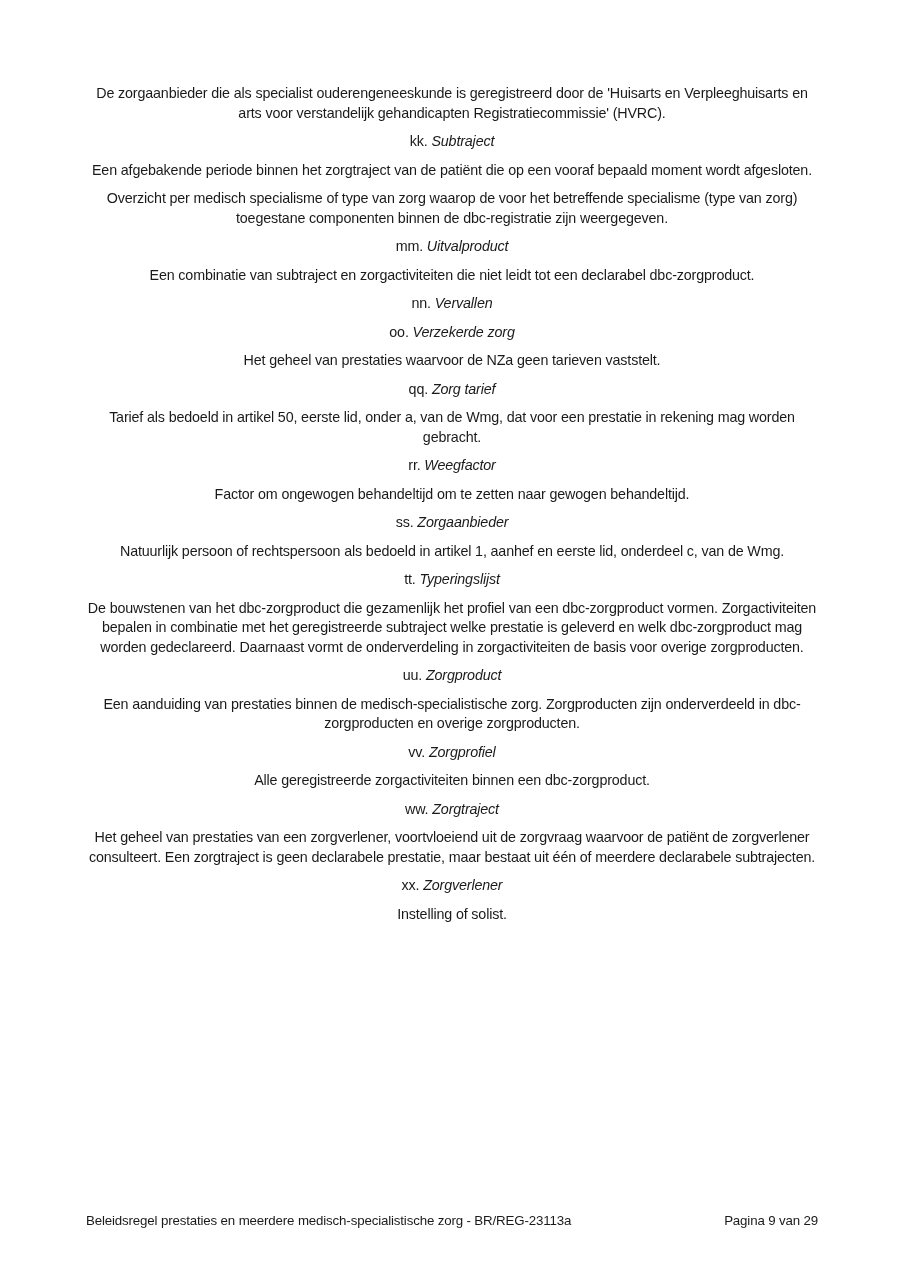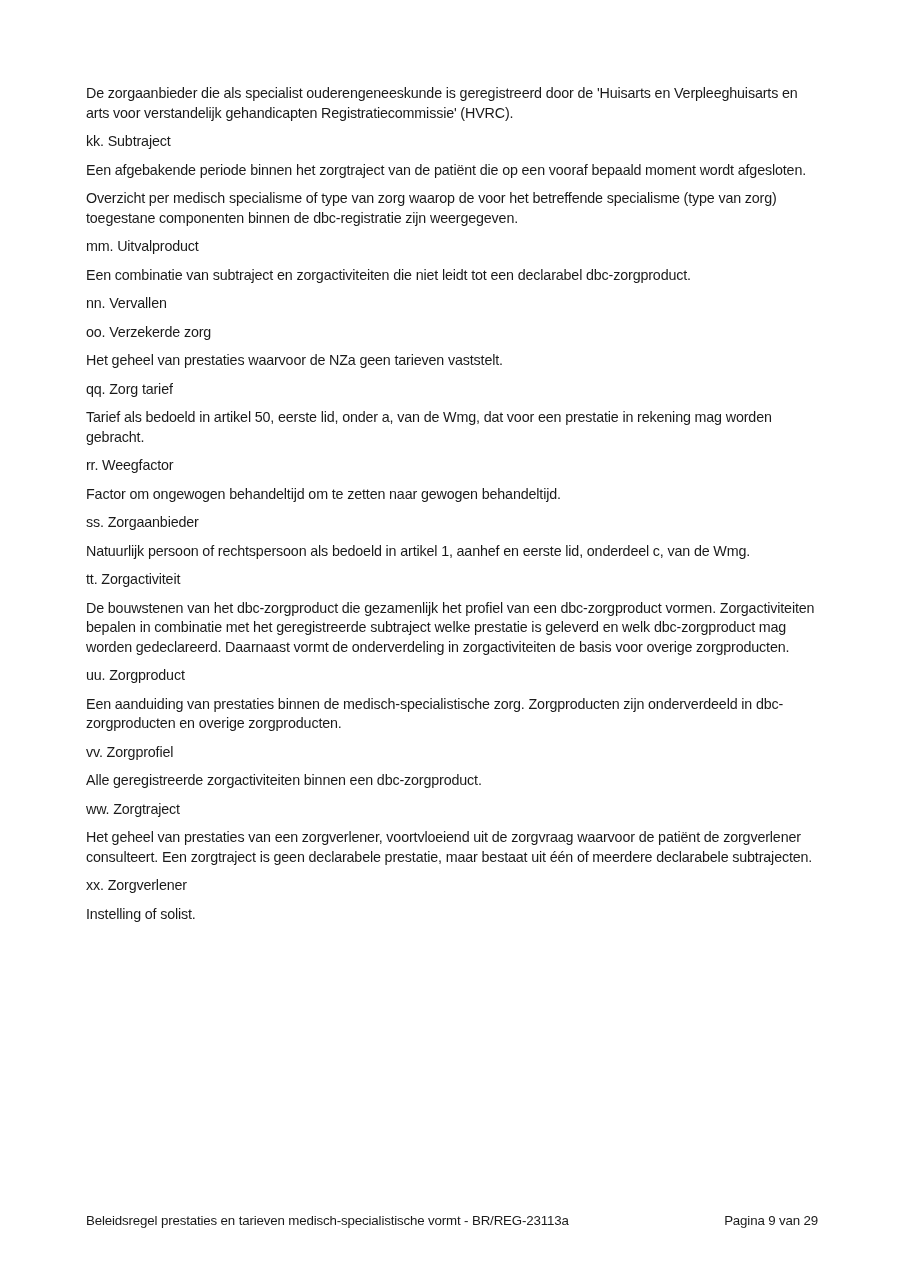--- a/index.html
+++ b/index.html
@@ -13,24 +13,25 @@
     overflow: hidden;
   }
   .content {
     position: absolute;
     left: 86px;
     top: 84px;
     width: 732px;
     font-size: 14.3px;
     line-height: 19.5px;
     letter-spacing: -0.15px;
+    text-align: center;
   }
   .para { margin: 0 0 9px 0; }
   .def-heading { margin: 0 0 9px 0; }
-  .def-term { }
+  .def-term { font-style: italic; }
   .footer {
     position: absolute;
     left: 86px;
     top: 1212px;
     width: 732px;
     display: flex;
     justify-content: space-between;
     font-size: 13.3px;
     line-height: 18px;
     letter-spacing: -0.15px;
@@ -80,21 +81,21 @@
     <p class="def-heading"><span class="def-label">rr.</span> <span class="def-term">Weegfactor</span></p>
     <p class="para def-desc">Factor om ongewogen behandeltijd om te zetten naar gewogen behandeltijd.</p>
   </div>
 
   <div class="def-block">
     <p class="def-heading"><span class="def-label">ss.</span> <span class="def-term">Zorgaanbieder</span></p>
     <p class="para def-desc">Natuurlijk persoon of rechtspersoon als bedoeld in artikel 1, aanhef en eerste lid, onderdeel c, van de Wmg.</p>
   </div>
 
   <div class="def-block">
-    <p class="def-heading"><span class="def-label">tt.</span> <span class="def-term">Zorgactiviteit</span></p>
+    <p class="def-heading"><span class="def-label">tt.</span> <span class="def-term">Typeringslijst</span></p>
     <p class="para def-desc">De bouwstenen van het dbc-zorgproduct die gezamenlijk het profiel van een dbc-zorgproduct vormen. Zorgactiviteiten bepalen in combinatie met het geregistreerde subtraject welke prestatie is geleverd en welk dbc-zorgproduct mag worden gedeclareerd. Daarnaast vormt de onderverdeling in zorgactiviteiten de basis voor overige zorgproducten.</p>
   </div>
 
   <div class="def-block">
     <p class="def-heading"><span class="def-label">uu.</span> <span class="def-term">Zorgproduct</span></p>
     <p class="para def-desc">Een aanduiding van prestaties binnen de medisch-specialistische zorg. Zorgproducten zijn onderverdeeld in dbc-zorgproducten en overige zorgproducten.</p>
   </div>
 
   <div class="def-block">
     <p class="def-heading"><span class="def-label">vv.</span> <span class="def-term">Zorgprofiel</span></p>
@@ -107,17 +108,17 @@
   </div>
 
   <div class="def-block">
     <p class="def-heading"><span class="def-label">xx.</span> <span class="def-term">Zorgverlener</span></p>
     <p class="para def-desc">Instelling of solist.</p>
   </div>
 </div>
   </div>
 
   <div class="footer">
-    <span>Beleidsregel prestaties en tarieven medisch-specialistische vormt - BR/REG-23113a</span>
+    <span>Beleidsregel prestaties en meerdere medisch-specialistische zorg - BR/REG-23113a</span>
     <span>Pagina 9 van 29</span>
   </div>
 
 </div>
 
 </body></html>

